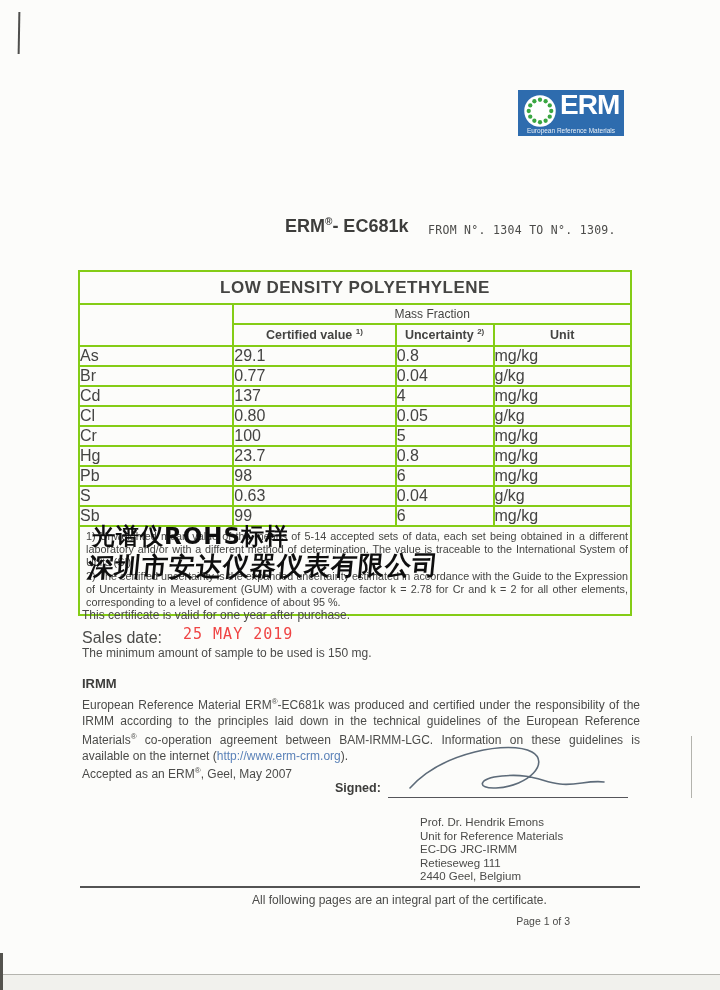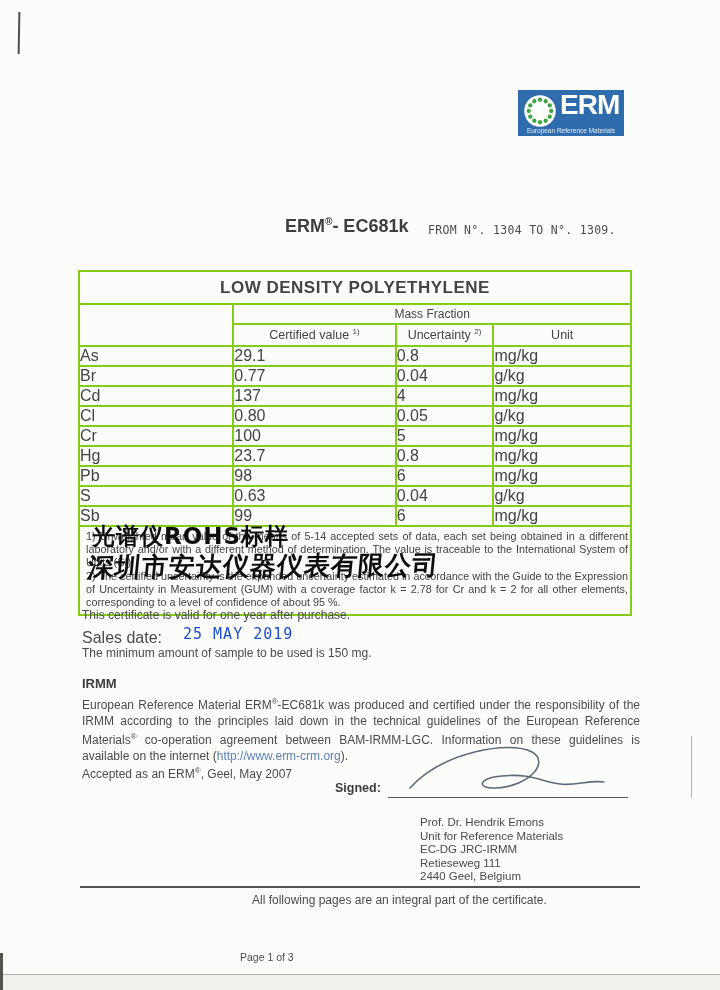--- a/index.html
+++ b/index.html
@@ -37,53 +37,53 @@
   .product-line sup { font-size:10px; }
   .serial-range { position:absolute; left:428px; top:223px; font-family:"DejaVu Sans Mono", monospace;
     font-size:11.5px; color:#4b4b49; letter-spacing:0.3px; }
 
   
   .cert-table { position:absolute; left:78px; top:270px; width:554px; border-collapse:collapse; }
   .cert-table td, .cert-table th { border:2px solid #84cc16; color:#444442;margin-top:48px; }
   .cert-table { border:2px solid #58585a; }
   .t-title { height:33px; font-size:17px; font-weight:bold; letter-spacing:0.5px; text-align:center; color:#3c3c3a; }
   .t-group { height:20px; font-size:12px; font-weight:normal; text-align:center; }
-  .t-colhead { height:22px; font-size:12.5px; font-weight:normal; text-align:center; }
+  .t-colhead { height:22px; font-size:12.5px; font-weight:bold; text-align:center; }
   .t-colhead sup { font-size:8px; }
   .t-data td { height:19px; font-size:16px; }
   .t-foot { padding:3px 2px 4px 6px; font-size:10.8px; line-height:13px; text-align:justify; color:#4b4b49; }
   .t-foot p { margin:0 0 1px 0; }
   .col-el { width:155px; } .col-cv { width:163px; } .col-un { width:98px; } .col-ut { width:138px; }
 
   
   .wm { position:absolute; color:#0e0e0e; font-weight:bold; font-family:"DejaVu Sans", sans-serif; z-index:5; }
   .wm1 { left:92px; top:521px; font-size:23px; letter-spacing:1px; }
   .wm2 { left:88px; top:549px; font-size:26px; letter-spacing:1px; transform:skewX(-6deg) rotate(-0.4deg); }
 
   
   .validity { position:absolute; left:82px; top:608px; font-size:12px; }
   .sales-label { position:absolute; left:82px; top:629px; font-size:16px; }
   .sales-value { position:absolute; left:183px; top:625px; font-family:"DejaVu Sans Mono", monospace;
-    font-size:15px; color:#1d4ed8; letter-spacing:1px; }
+    font-size:15px; color:#ef4444; letter-spacing:1px; }
   .min-sample { position:absolute; left:82px; top:646px; font-size:12px; }
   .note-head { position:absolute; left:82px; top:676px; font-size:13px; font-weight:bold; color:#3d3d3b; }
   .note-body { position:absolute; left:82px; top:694px; width:558px; font-size:12px; line-height:15.5px; text-align:justify; }
   .note-body sup { font-size:8px; }
   .note-url { color:#5b82b8; text-decoration:none; }
   .accepted { position:absolute; left:82px; top:766px; font-size:12px; }
   .accepted sup { font-size:8px; }
   .signed-label { position:absolute; left:335px; top:781px; font-size:12.5px; font-weight:bold; color:#3d3d3b; }
   .signature { position:absolute; left:392px; top:742px; width:236px; height:56px; }
   .sig-line { position:absolute; left:388px; top:797px; width:240px; height:1px; background:#55555a; }
   .signer { position:absolute; left:420px; top:816px; font-size:11.5px; line-height:13.5px; }
 
   
   .footer-rule { position:absolute; left:80px; top:886px; width:560px; height:2px; background:#535353; }
   .footer-note { position:absolute; left:252px; top:893px; width:400px; font-size:12px; }
-  .footer-page { position:absolute; left:240px; top:951px; width:330px; font-size:10.5px; }
+  .footer-page { position:absolute; left:240px; top:915px; width:330px; text-align:right; font-size:10.5px; }
 </style>
 </head>
 <body>
 
 <div class="page">
 
   <div class="edge-left"></div>
   <div class="tl-mark"></div>
   <div class="bottom-line"></div>
   <div class="bottom-band"></div>

